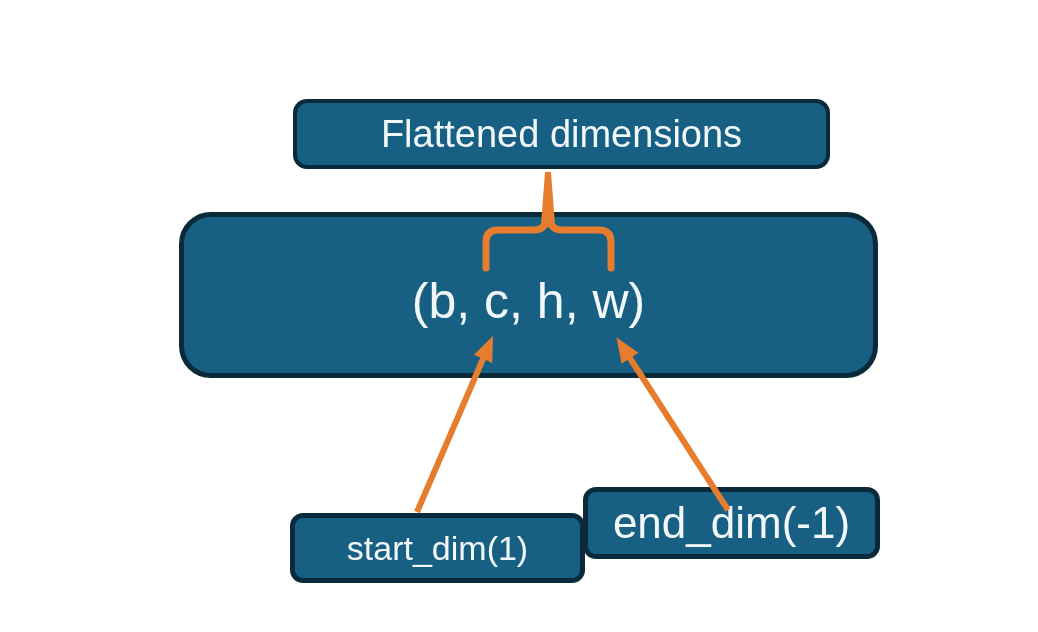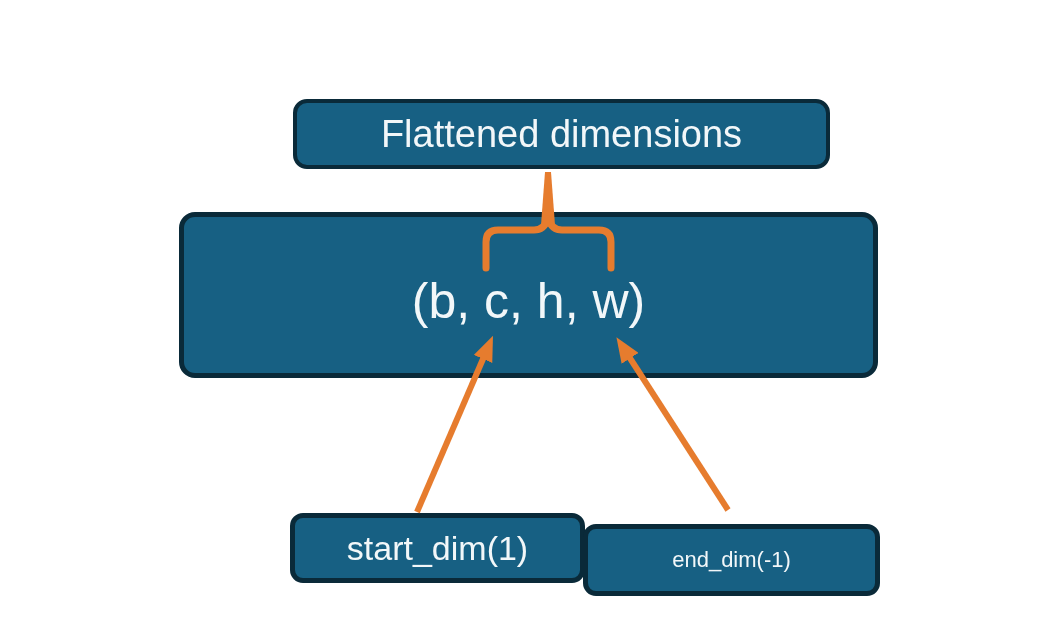--- a/index.html
+++ b/index.html
@@ -26,34 +26,34 @@
     justify-content: center;
     white-space: nowrap;
   }
   #node-flattened {
     left: 293px; top: 99px; width: 537px; height: 70px;
     border-width: 4px; border-radius: 14px;
     font-size: 38px;
   }
   #node-tensor {
     left: 179px; top: 212px; width: 699px; height: 166px;
-    border-radius: 16px;
+    border-radius: 32px;
     font-size: 50px;
     padding-top: 12px;
   }
   #node-start {
     left: 268px; top: 513px; width: 295px; height: 70px;
     border-radius: 13px;
     font-size: 34px;
     margin-left: 22px;
   }
   #node-end {
-    left: 583px; top: 524px; width: 297px; height: 72px;
+    left: 583px; top: 487px; width: 297px; height: 72px;
     border-radius: 13px;
-    font-size: 22px;
+    font-size: 44px;
   }
   .overlay {
     position: absolute;
     left: 0; top: 0;
     width: 1038px; height: 632px;
     pointer-events: none;
     z-index: 5;
   }
   .accent-stroke {
     stroke: var(--accent, #e67c2e);

